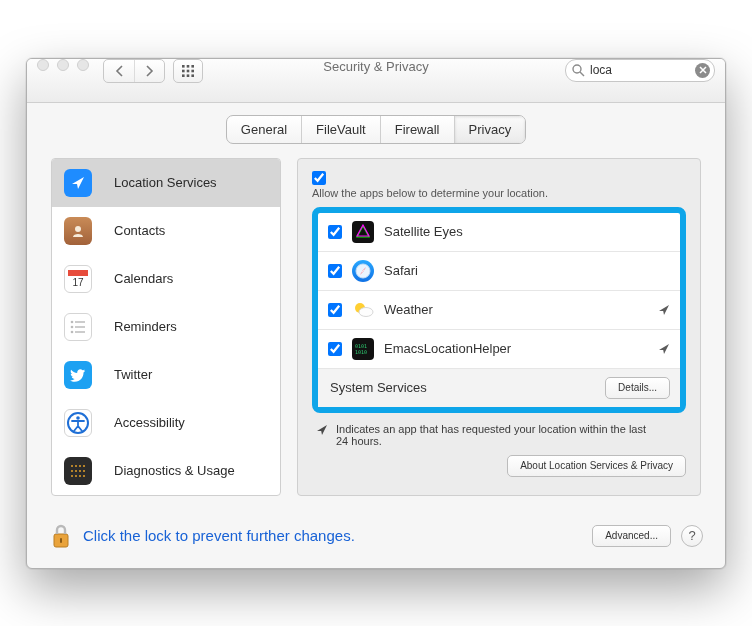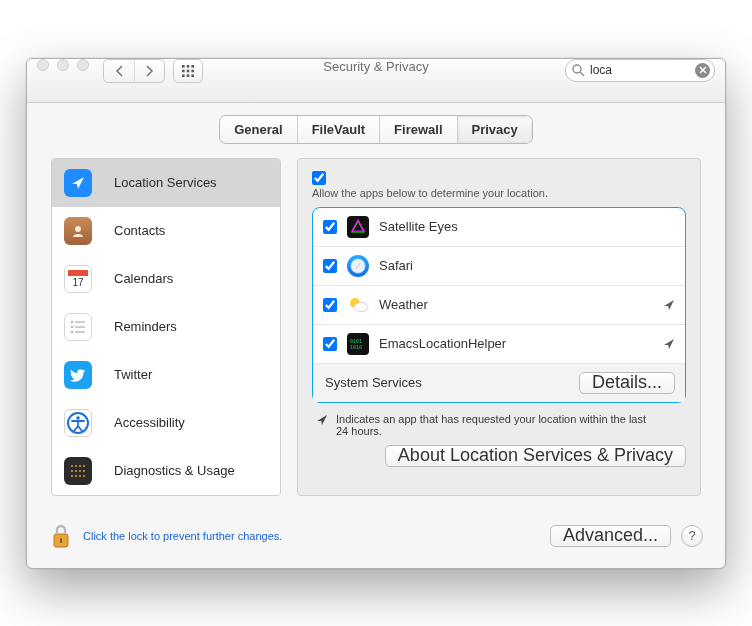--- a/index.html
+++ b/index.html
@@ -60,21 +60,21 @@
       background:#fff; padding:0 24px 0 24px; font-size:12px; color:#333;
     }
     .search-icon-pos{position:absolute; left:6px; top:4px; color:#8b8b8b;}
     .clear-pos{position:absolute; right:5px; top:4px;}
     .clear-circle{width:15px;height:15px;border-radius:50%;background:#8b8b8b;display:flex;align-items:center;justify-content:center;color:#fff;font-size:11px;}
 
     
     .tabbar{ display:flex; justify-content:center; padding:12px 0 8px;}
     .segmented{
       display:flex; border:1px solid #b9b9b9; border-radius:7px; overflow:hidden;
-      height:29px; background:linear-gradient(#fff,#f4f4f4);font-weight:bold;
+      height:29px; background:linear-gradient(#fff,#f4f4f4);
     }
     .seg{
       padding:0 14px; font-size:13px; color:#333; display:flex; align-items:center;
       border-left:1px solid #cfcfcf;
     }
     .seg:first-child{border-left:none;}
     .seg.active{
       background:linear-gradient(#fbfbfb,#eaeaea);
       box-shadow: inset 0 1px 3px rgba(0,0,0,.12);
     }
@@ -94,45 +94,45 @@
     .side-item.selected{ background:#d6d6d6;}
     .side-icon{width:28px;height:28px;border-radius:6px;display:flex;align-items:center;justify-content:center;color:#fff;flex-shrink:0;}
 
     .main{
       flex:1; border:1px solid #cfcfcf; border-radius:4px; background:#ececec;
       padding:12px 14px;
     }
     .enable-row{display:flex;align-items:center;gap:8px;font-size:13px;}
     .hint{font-size:11px; color:#555; margin:2px 0 8px 0;}
     .app-list{
-      border:1px solid #0ea5e9; background:#fff; border-radius:8px;
+      border:6px solid #0ea5e9; background:#fff; border-radius:8px;
     }
     .app-row{
       display:flex; align-items:center; gap:10px; padding:8px 10px;
       border-bottom:1px solid #e6e6e6; font-size:13px;
     }
     .app-row:last-child{border-bottom:none;}
     .app-row.sys{background:#f3f3f3;}
     .app-icon{width:22px;height:22px;border-radius:4px;display:flex;align-items:center;justify-content:center;flex-shrink:0;}
     .arrow-ind{margin-left:auto;color:#5b5b5b;font-size:14px;}
     .mac-btn{
       border:1px solid #bcbcbc; border-radius:5px; padding:2px 12px;
-      background:linear-gradient(#fff,#f2f2f2); font-size:18px; color:#333;
+      background:linear-gradient(#fff,#f2f2f2); font-size:10px; color:#333;
       height:22px; display:inline-flex; align-items:center;
     }
     .footnote{
       display:flex; gap:8px; font-size:11px; color:#3a3a3a; padding:10px 4px 8px;
     }
     .about-row{display:flex; justify-content:flex-end; padding-bottom:2px;}
 
     
     .footer{
       display:flex; align-items:center; padding:12px 22px 18px;
     }
-    .lock-text{color:#1862d6; font-size:11px;}
+    .lock-text{color:#1862d6; font-size:15px;}
     .help-btn{
       width:22px;height:22px;border-radius:50%;border:1px solid #bcbcbc;
       background:linear-gradient(#fff,#f1f1f1); color:#5a5a5a; font-size:13px;
       display:flex;align-items:center;justify-content:center;margin-left:10px;
     }
 
     input[type=checkbox]{width:14px;height:14px;}
 
     svg{display:block;}
   </style>

